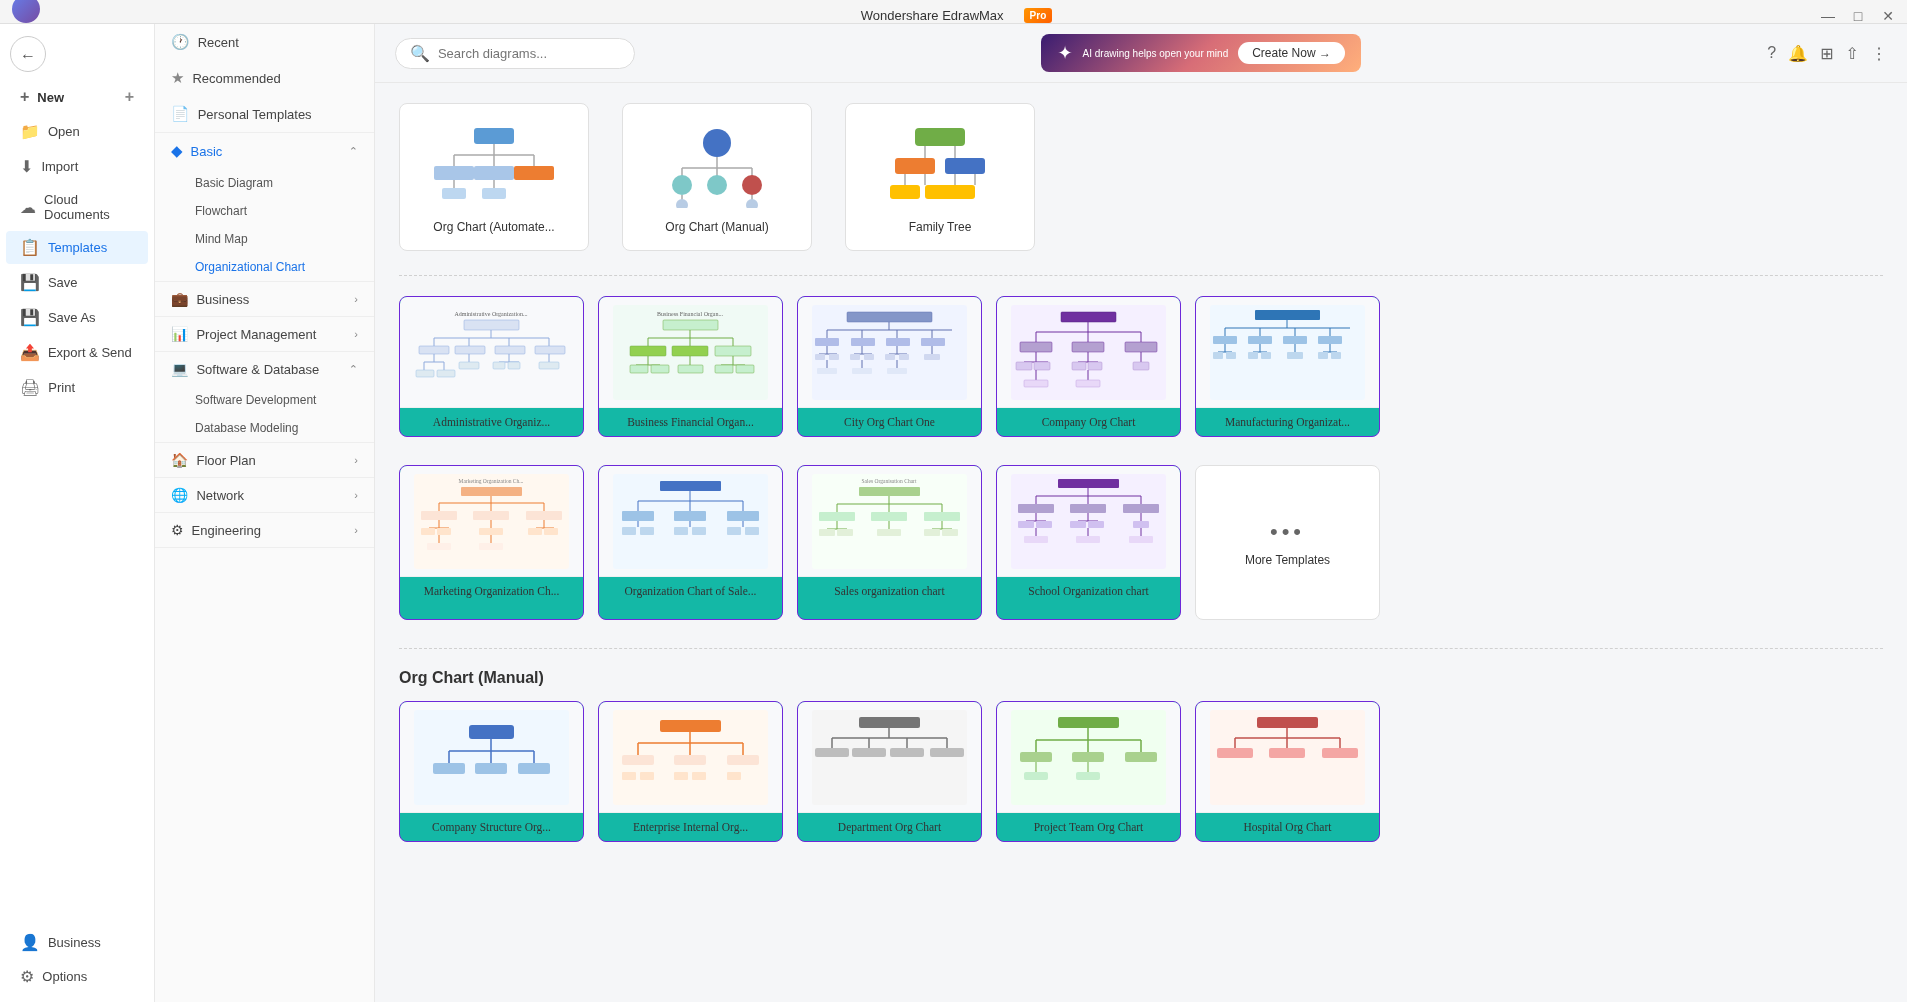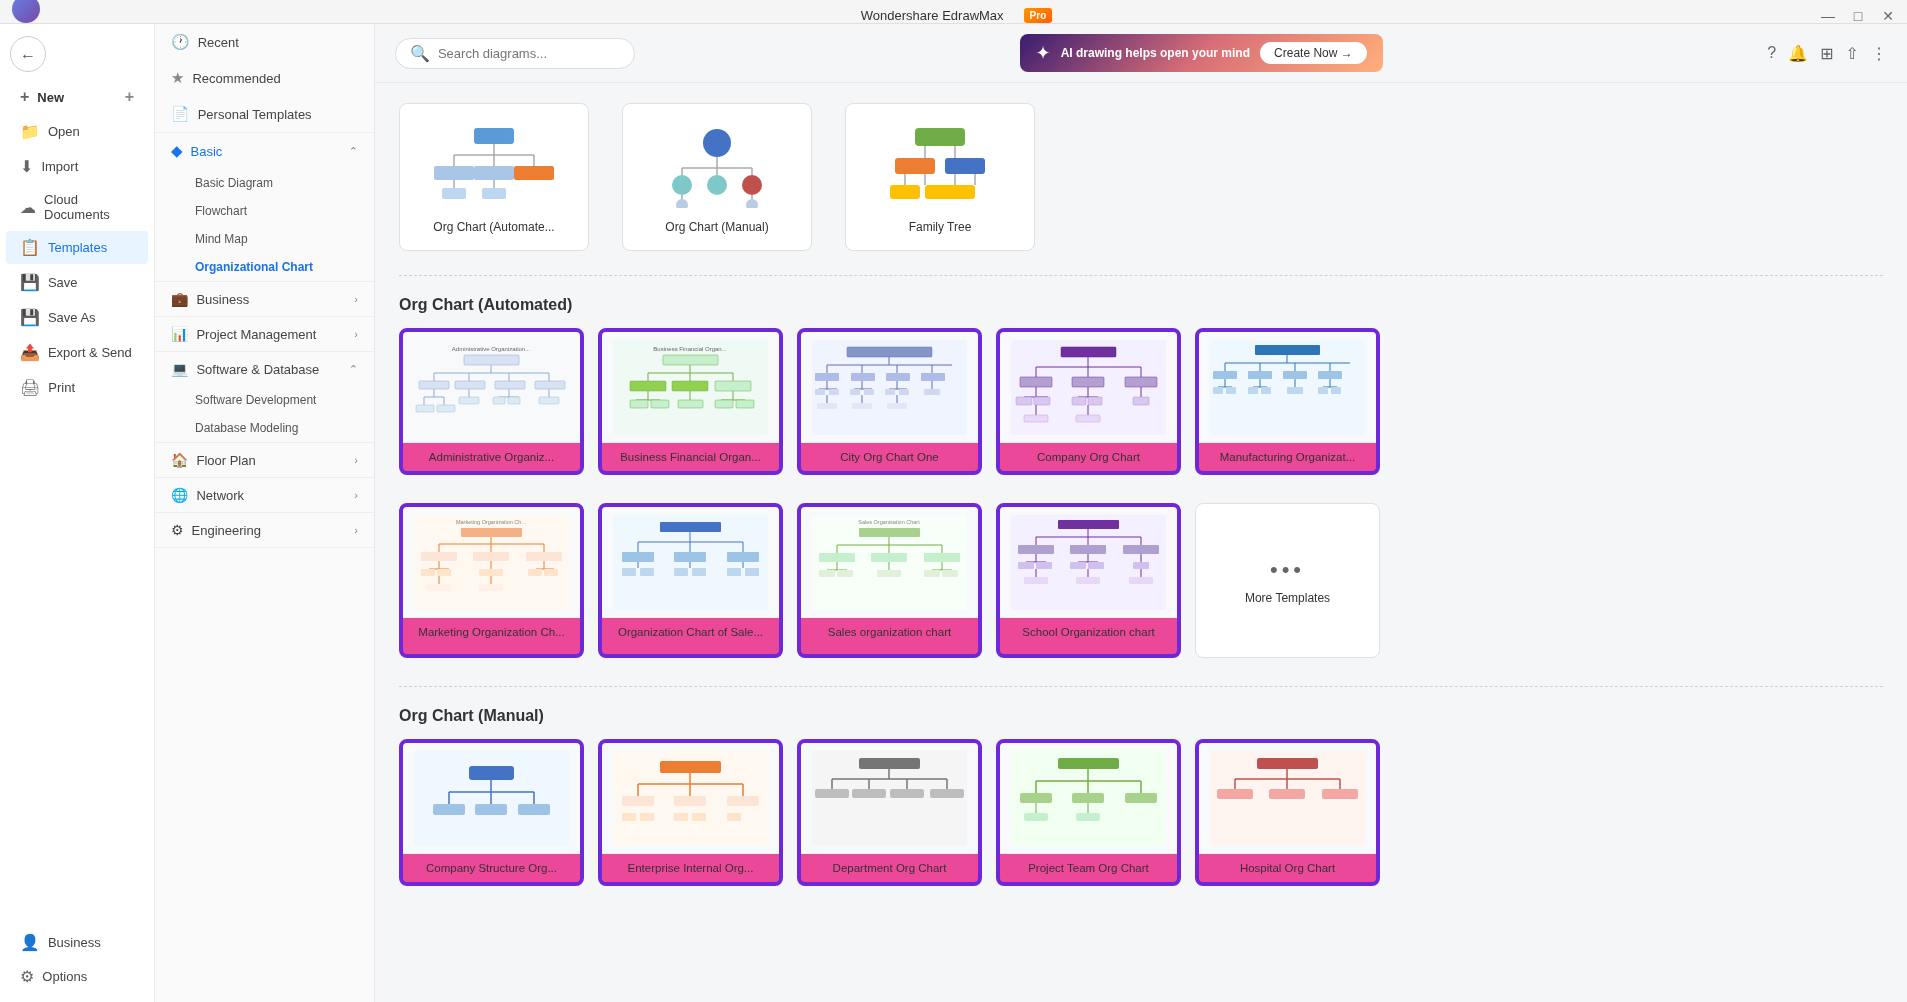--- a/index.html
+++ b/index.html
@@ -129,21 +129,21 @@
     }
     .nav-category.active { color: #1a73e8; }
     .nav-category .cat-icon { color: #1a73e8; font-size: 15px; }
     .nav-category .chevron { margin-left: auto; font-size: 11px; color: #888; }
     .nav-sub-item {
       padding: 7px 16px 7px 40px;
       cursor: pointer;
       font-size: 12px;
       color: #555;
     }
-    .nav-sub-item.active { color: #1a73e8; font-weight: 700; }
+    .nav-sub-item.active { color: #1a73e8; font-weight: 400; }
 
     
     .main-content {
       flex: 1;
       overflow-y: auto;
       background: #f5f6f8;
       padding: 0;
     }
 
     
@@ -177,22 +177,22 @@
       display: flex;
       align-items: center;
       background: linear-gradient(135deg, #3a1c71, #d76d77, #ffaf7b);
       border-radius: 8px;
       padding: 8px 16px;
       gap: 10px;
       cursor: pointer;
     }
     .ai-banner-text {
       color: white;
-      font-size: 12px;
-      font-weight: 700;
+      font-size: 10px;
+      font-weight: 400;
     }
     .ai-banner-btn {
       background: white;
       color: #333;
       border: none;
       border-radius: 20px;
       padding: 4px 14px;
       font-size: 12px;
       cursor: pointer;
       white-space: nowrap;
@@ -255,26 +255,27 @@
     }
 
     
     .template-grid {
       display: flex;
       flex-wrap: wrap;
       gap: 14px;
       margin-bottom: 28px;
     }
     .template-card {
-      background: #ec4899;
+      background: #14b8a6;
       border-radius: 8px;
-      border: 4px solid #6d28d9;
+      border: 1px solid #6d28d9;
       width: 185px;
       cursor: pointer;
       overflow: hidden;
+      font-family: Liberation Serif, serif;
     }
     .template-card .card-img {
       height: 110px;
       background: #f8f9fb;
       display: flex;
       align-items: center;
       justify-content: center;
       overflow: hidden;
     }
     .template-card .card-title {
@@ -549,21 +550,20 @@
               <rect x="55" y="62" width="30" height="14" rx="3" fill="#ffc000"></rect>
               <rect x="75" y="62" width="30" height="14" rx="3" fill="#ffc000"></rect>
             </svg>
           </div>
           <div class="card-label">Family Tree</div>
         </div>
       </div>
 
       <hr class="section-divider">
 
-      <div class="section-title">Org Chart (Automated)</div>
 
       <div class="template-grid">
 
         <div class="template-card">
           <div class="card-img">
             <svg width="165" height="105" viewBox="0 0 165 105">
               <rect x="5" y="5" width="155" height="95" rx="3" fill="#f8f9fb"></rect>
               <text x="82" y="16" text-anchor="middle" font-size="6" fill="#666">Administrative Organization...</text>
               <rect x="55" y="20" width="55" height="10" rx="1" fill="#d9e2f3" stroke="#8faadc" stroke-width="0.5"></rect>
               <line x1="82" y1="30" x2="82" y2="38" stroke="#8faadc" stroke-width="1"></line>

